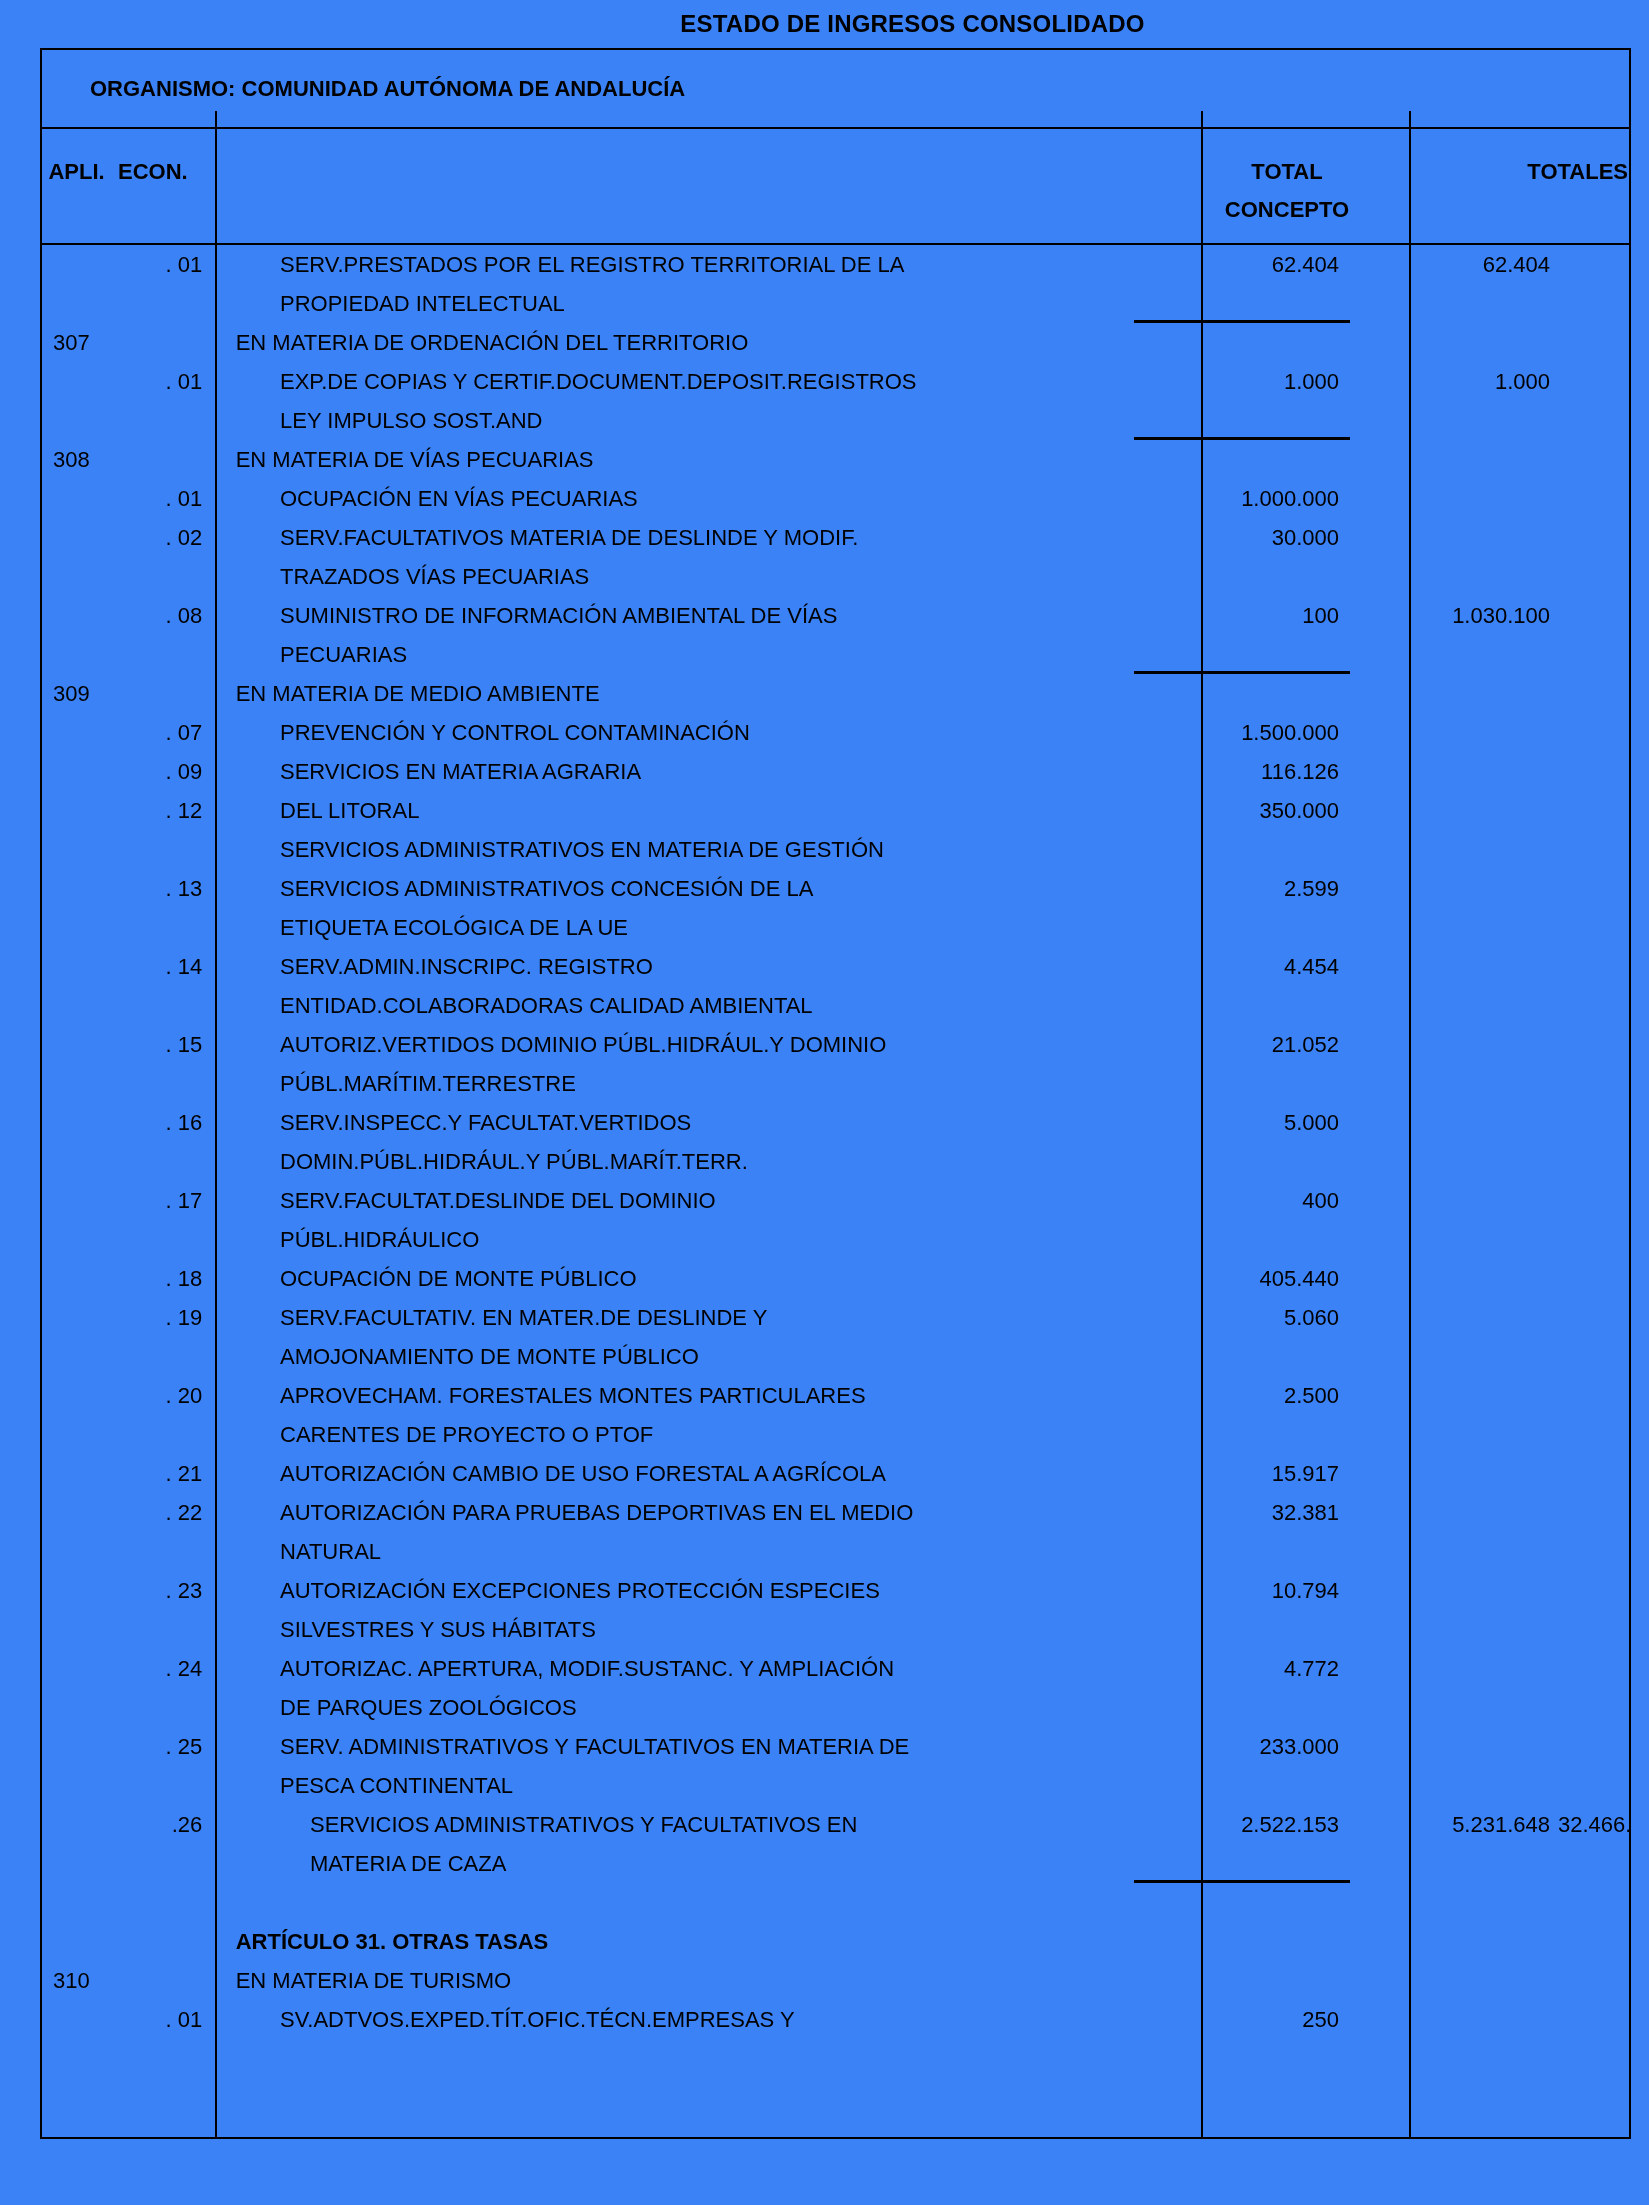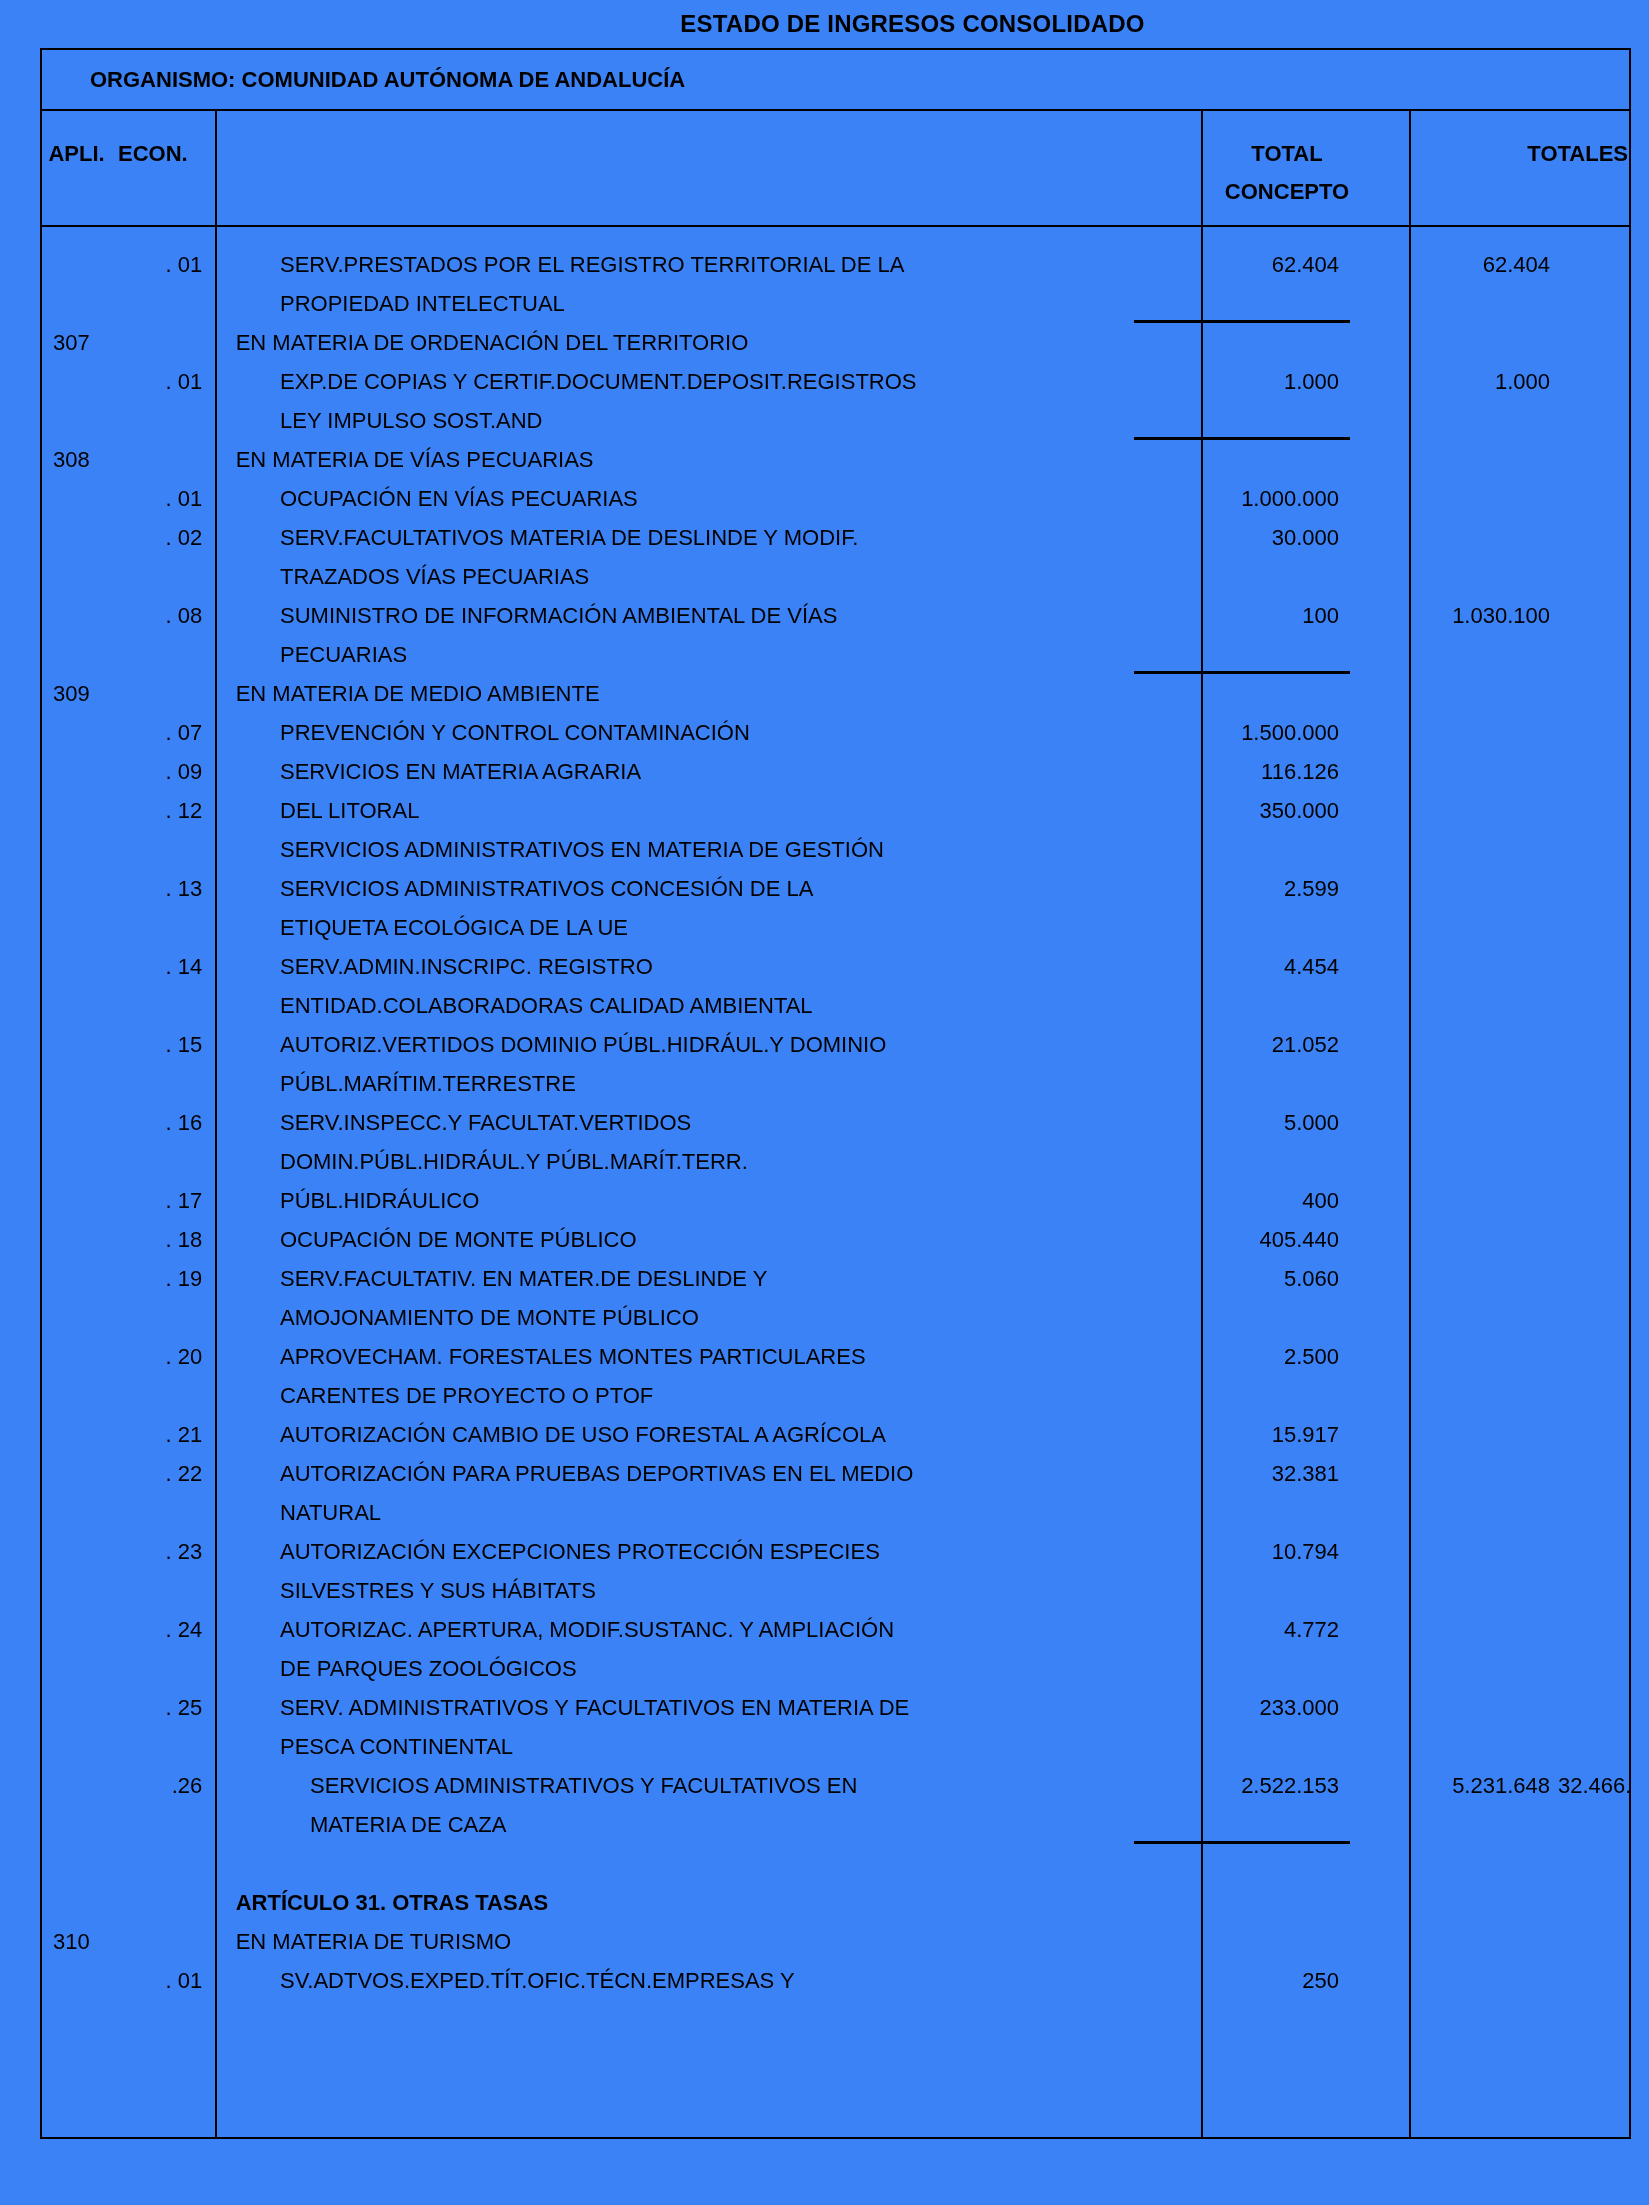--- a/index.html
+++ b/index.html
@@ -21,21 +21,21 @@
     letter-spacing:0.2px;
   }
 
   .frame {
     position:absolute; left:40px; top:48px;
     width:1591px; height:2091px;
     border:2.4px solid #000;
   }
 
   .org-row {
-    height:61px;
+    height:79px;
     border-bottom:2.4px solid #000;
     display:flex; align-items:center;
     padding-left:48px;
     font-weight:bold; font-size:22px;
   }
 
   .header-row {
     height:116px;
     border-bottom:2.4px solid #000;
     position:relative;
@@ -324,20 +324,21 @@
           <div class="cell tc"></div>
           <div class="cell tot"></div>
         </div>
         <div class="row concept">
           <div class="cell code">
             <span class="apli-code"></span>
             <span class="econ-code">. 17</span>
           </div>
           <div class="cell expl">
             <div class="txt">
+              <div class="line">SERV.FACULTAT.DESLINDE DEL DOMINIO</div>
               <div class="line">PÚBL.HIDRÁULICO</div>
             </div>
             <div class="amt">400</div>
           </div>
           <div class="cell tc"></div>
           <div class="cell tot"></div>
         </div>
         <div class="row concept">
           <div class="cell code">
             <span class="apli-code"></span>

